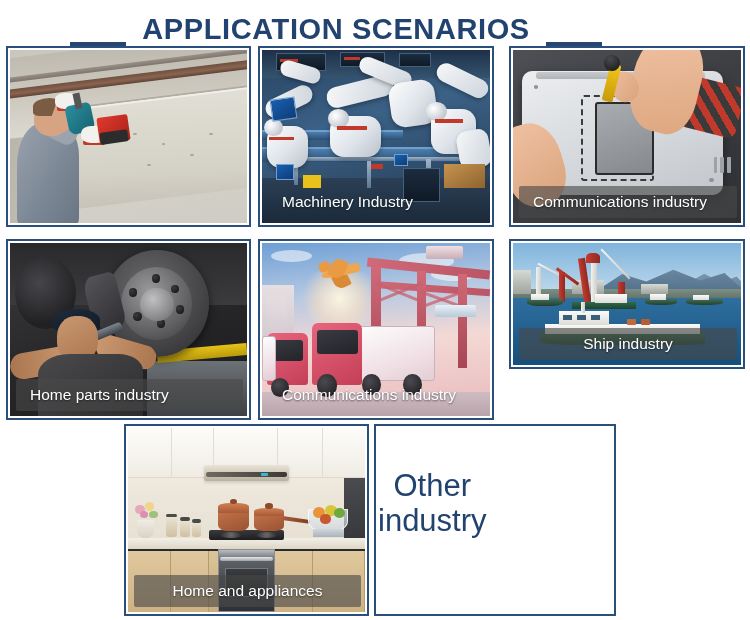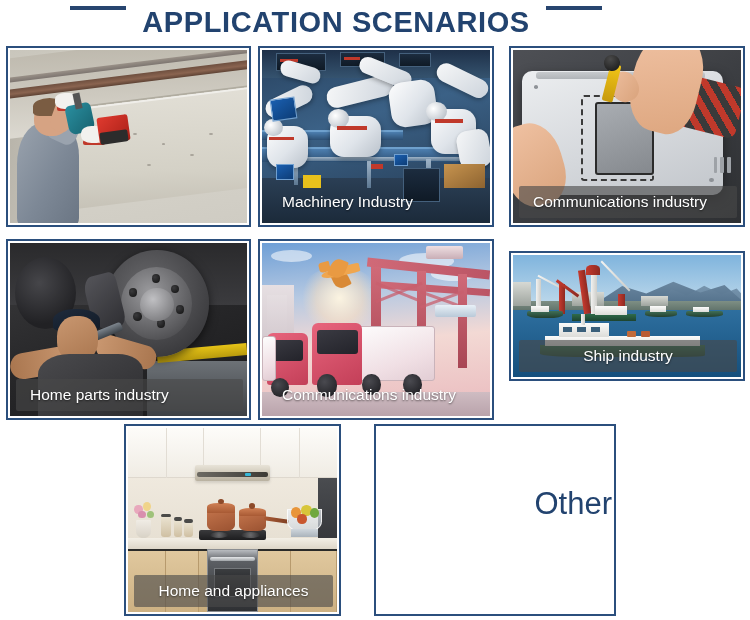--- a/index.html
+++ b/index.html
@@ -12,21 +12,21 @@
     font-family: "Liberation Sans", sans-serif;
     overflow: hidden;
   }
 
   .page { position: relative; width: 750px; height: 620px; }
 
   
   .title-row {
     position: absolute;
     top: 6px; left: 0; width: 672px; height: 40px;
-    display: flex; align-items: flex-start; justify-content: center; gap: 16px;
+    display: flex; align-items: flex-end; justify-content: center; gap: 16px;
   }
   .title-dash {
     width: 56px; height: 4px;
     background: #27456f;
   }
   .title-text {
     font-size: 29px;
     font-weight: bold;
     letter-spacing: 0.6px;
     color: #22436f;
@@ -82,21 +82,21 @@
     display: flex; align-items: center; justify-content: center;
   }
   .caption-solid .caption-text {
     padding-left: 0; text-shadow: none; font-size: 15.5px;
   }
 
   .other-face {
     position: absolute;
     inset: 2px 2px 34px 2px;
     background: #ffffff;
-    display: flex; align-items: center; justify-content: flex-end;
+    display: flex; align-items: center; justify-content: flex-start;
   }
   .other-label {
     color: #22436f;
     font-size: 31px;
     line-height: 1.12;
     text-align: center;
     font-family: "Liberation Sans", sans-serif;
   }
 
   
@@ -611,21 +611,21 @@
           <div class="el wheel5" style="left:44%;top:76%;width:8%;height:12%;"></div>
           <div class="el wheel5" style="left:62%;top:76%;width:8%;height:12%;"></div>
           <div class="el wheel5" style="left:4%;top:78%;width:8%;height:11%;"></div>
         </div>
         <div class="caption no-bg">
           <span class="caption-text">Communications industry</span>
         </div>
       </div>
     </div>
 
-    <div class="card" style="left:509px; top:12px; width:236px; height:130px;">
+    <div class="card" style="left:509px; top:0; width:236px; height:130px;">
       <div class="card-photo">
         <div class="scene c6">
           <div class="el sky"></div>
           <div class="el mountain" style="left:36%;top:18%;width:66%;height:22%;"></div>
           <div class="el mountain" style="left:62%;top:22%;width:42%;height:18%;opacity:.8;"></div>
           <div class="el shore"></div>
           <div class="el water"></div>
           <div class="el bldg6" style="left:0;top:22%;width:8%;height:20%;"></div>
           <div class="el bldg6" style="left:26%;top:30%;width:14%;height:12%;"></div>
           <div class="el bldg6" style="left:56%;top:34%;width:12%;height:8%;"></div>
@@ -663,21 +663,21 @@
         </div>
         <div class="caption center">
           <span class="caption-text">Ship industry</span>
         </div>
       </div>
     </div>
   </div>
 
   <div class="row row-3">
 
-    <div class="card" style="left:124px; top:0; width:217px; height:192px;">
+    <div class="card" style="left:124px; top:0; width:245px; height:192px;">
       <div class="card-photo">
         <div class="scene c7">
           <div class="el upper-cab"></div>
           <div class="el cab-seam" style="left:18%;"></div>
           <div class="el cab-seam" style="left:36%;"></div>
           <div class="el cab-seam" style="left:63%;"></div>
           <div class="el cab-seam" style="left:82%;"></div>
           <div class="el backsplash"></div>
           <div class="el hood"></div>
           <div class="el hood-strip"></div>
@@ -727,18 +727,19 @@
         <div class="caption center">
           <span class="caption-text">Home and appliances</span>
         </div>
       </div>
     </div>
 
     <div class="card" style="left:374px; top:0; width:242px; height:192px; background:#ffffff;">
       <div class="other-face">
         <div class="other-label">
           <div>Other</div>
+          <div>industry</div>
         </div>
       </div>
     </div>
   </div>
 
 </div>
 
 </body></html>

